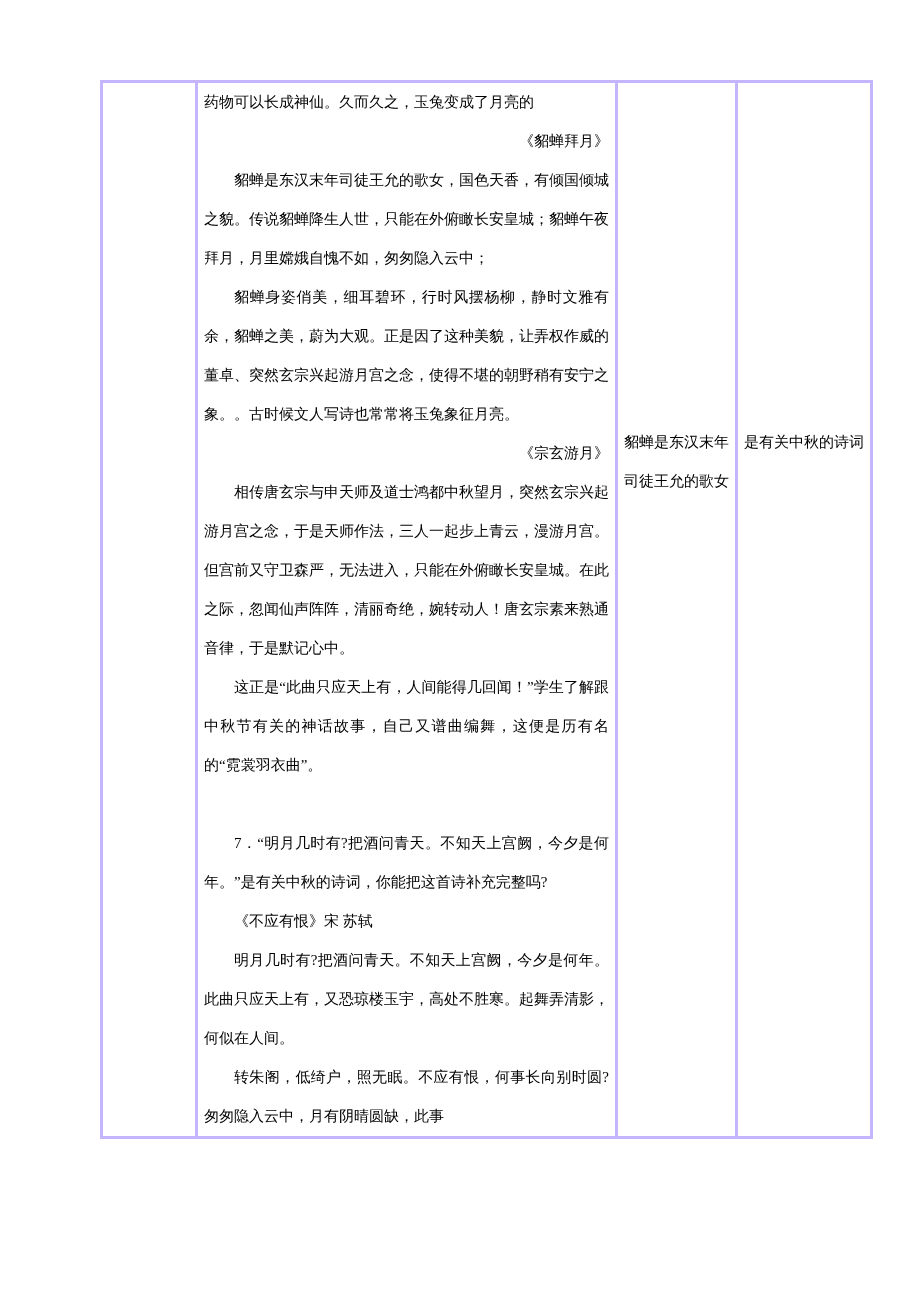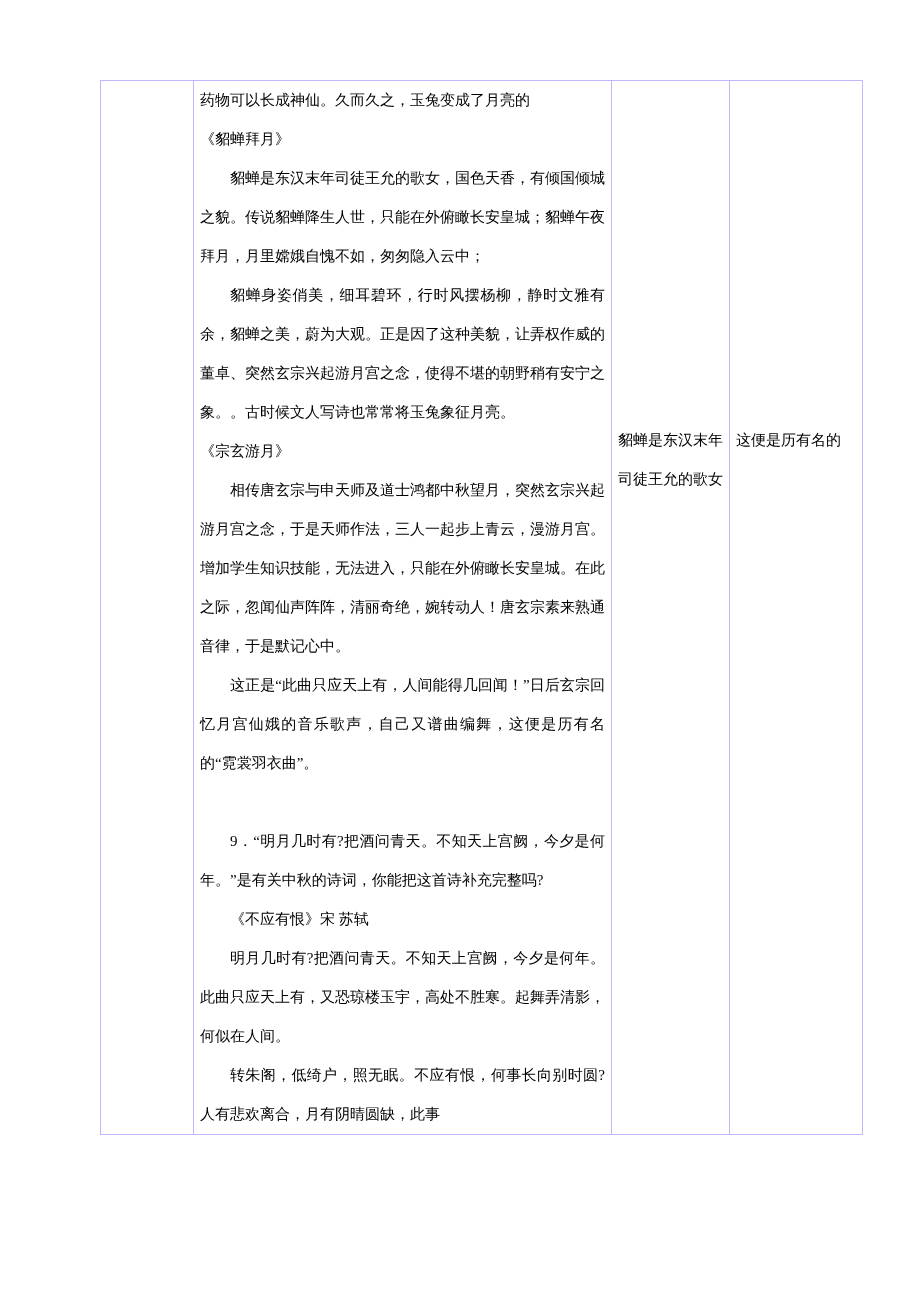--- a/index.html
+++ b/index.html
@@ -18,66 +18,66 @@
     padding: 80px 100px 80px 100px;
     box-sizing: border-box;
     position: relative;
   }
   table.doc {
     border-collapse: collapse;
     width: 100%;
     table-layout: fixed;
   }
   table.doc td {
-    border: 1px solid #c4b5fd;
+    border: 3px solid #c4b5fd;
     vertical-align: top;
     padding: 0 6px;
     word-wrap: break-word;
   }
   td.col0 { width: 80px; }
   td.col1 { width: 405px; }
   td.col2 { width: 105px; }
   td.col3 { width: 120px; }
   .p { text-align: justify; margin: 0; }
   .indent { text-indent: 2em; }
-  .center { text-align: left; text-indent: 0; }
+  .center { text-align: right; text-indent: 0; }
   .col2body, .col3body { padding-top: 340px; }
   
 </style>
 </head>
 <body>
 
 <div class="page">
   <table class="doc">
     <tbody>
         <tr>
       <td class="col0"></td>
 
       <td class="col1">
         <p class="p">药物可以长成神仙。久而久之，玉兔变成了月亮的</p>
         <p class="p center">《貂蝉拜月》</p>
         <p class="p indent">貂蝉是东汉末年司徒王允的歌女，国色天香，有倾国倾城之貌。传说貂蝉降生人世，只能在外俯瞰长安皇城；貂蝉午夜拜月，月里嫦娥自愧不如，匆匆隐入云中；</p>
         <p class="p indent">貂蝉身姿俏美，细耳碧环，行时风摆杨柳，静时文雅有余，貂蝉之美，蔚为大观。正是因了这种美貌，让弄权作威的董卓、突然玄宗兴起游月宫之念，使得不堪的朝野稍有安宁之象。。古时候文人写诗也常常将玉兔象征月亮。</p>
         <p class="p center">《宗玄游月》</p>
-        <p class="p indent">相传唐玄宗与申天师及道士鸿都中秋望月，突然玄宗兴起游月宫之念，于是天师作法，三人一起步上青云，漫游月宫。增加学生知识技能，无法进入，只能在外俯瞰长安皇城。在此之际，忽闻仙声阵阵，清丽奇绝，婉转动人！唐玄宗素来熟通音律，于是默记心中。</p>
-        <p class="p indent">这正是“此曲只应天上有，人间能得几回闻！”日后玄宗回忆月宫仙娥的音乐歌声，自己又谱曲编舞，这便是历有名的“霓裳羽衣曲”。</p>
+        <p class="p indent">相传唐玄宗与申天师及道士鸿都中秋望月，突然玄宗兴起游月宫之念，于是天师作法，三人一起步上青云，漫游月宫。但宫前又守卫森严，无法进入，只能在外俯瞰长安皇城。在此之际，忽闻仙声阵阵，清丽奇绝，婉转动人！唐玄宗素来熟通音律，于是默记心中。</p>
+        <p class="p indent">这正是“此曲只应天上有，人间能得几回闻！”学生了解跟中秋节有关的神话故事，自己又谱曲编舞，这便是历有名的“霓裳羽衣曲”。</p>
         <p class="p">&nbsp;</p>
-        <p class="p indent">9．“明月几时有?把酒问青天。不知天上宫阙，今夕是何年。”是有关中秋的诗词，你能把这首诗补充完整吗?</p>
+        <p class="p indent">7．“明月几时有?把酒问青天。不知天上宫阙，今夕是何年。”是有关中秋的诗词，你能把这首诗补充完整吗?</p>
         <p class="p indent">《不应有恨》宋 苏轼</p>
         <p class="p indent">明月几时有?把酒问青天。不知天上宫阙，今夕是何年。此曲只应天上有，又恐琼楼玉宇，高处不胜寒。起舞弄清影，何似在人间。</p>
-        <p class="p indent">转朱阁，低绮户，照无眠。不应有恨，何事长向别时圆?人有悲欢离合，月有阴晴圆缺，此事</p>
+        <p class="p indent">转朱阁，低绮户，照无眠。不应有恨，何事长向别时圆?匆匆隐入云中，月有阴晴圆缺，此事</p>
       </td>
 
       <td class="col2">
         <div class="col2body">
           <p class="p">貂蝉是东汉末年司徒王允的歌女</p>
         </div>
       </td>
 
       <td class="col3">
         <div class="col3body">
-          <p class="p">这便是历有名的</p>
+          <p class="p">是有关中秋的诗词</p>
         </div>
       </td>
     </tr>
   </tbody>
     </table>
 </div>
 
 </body></html>

